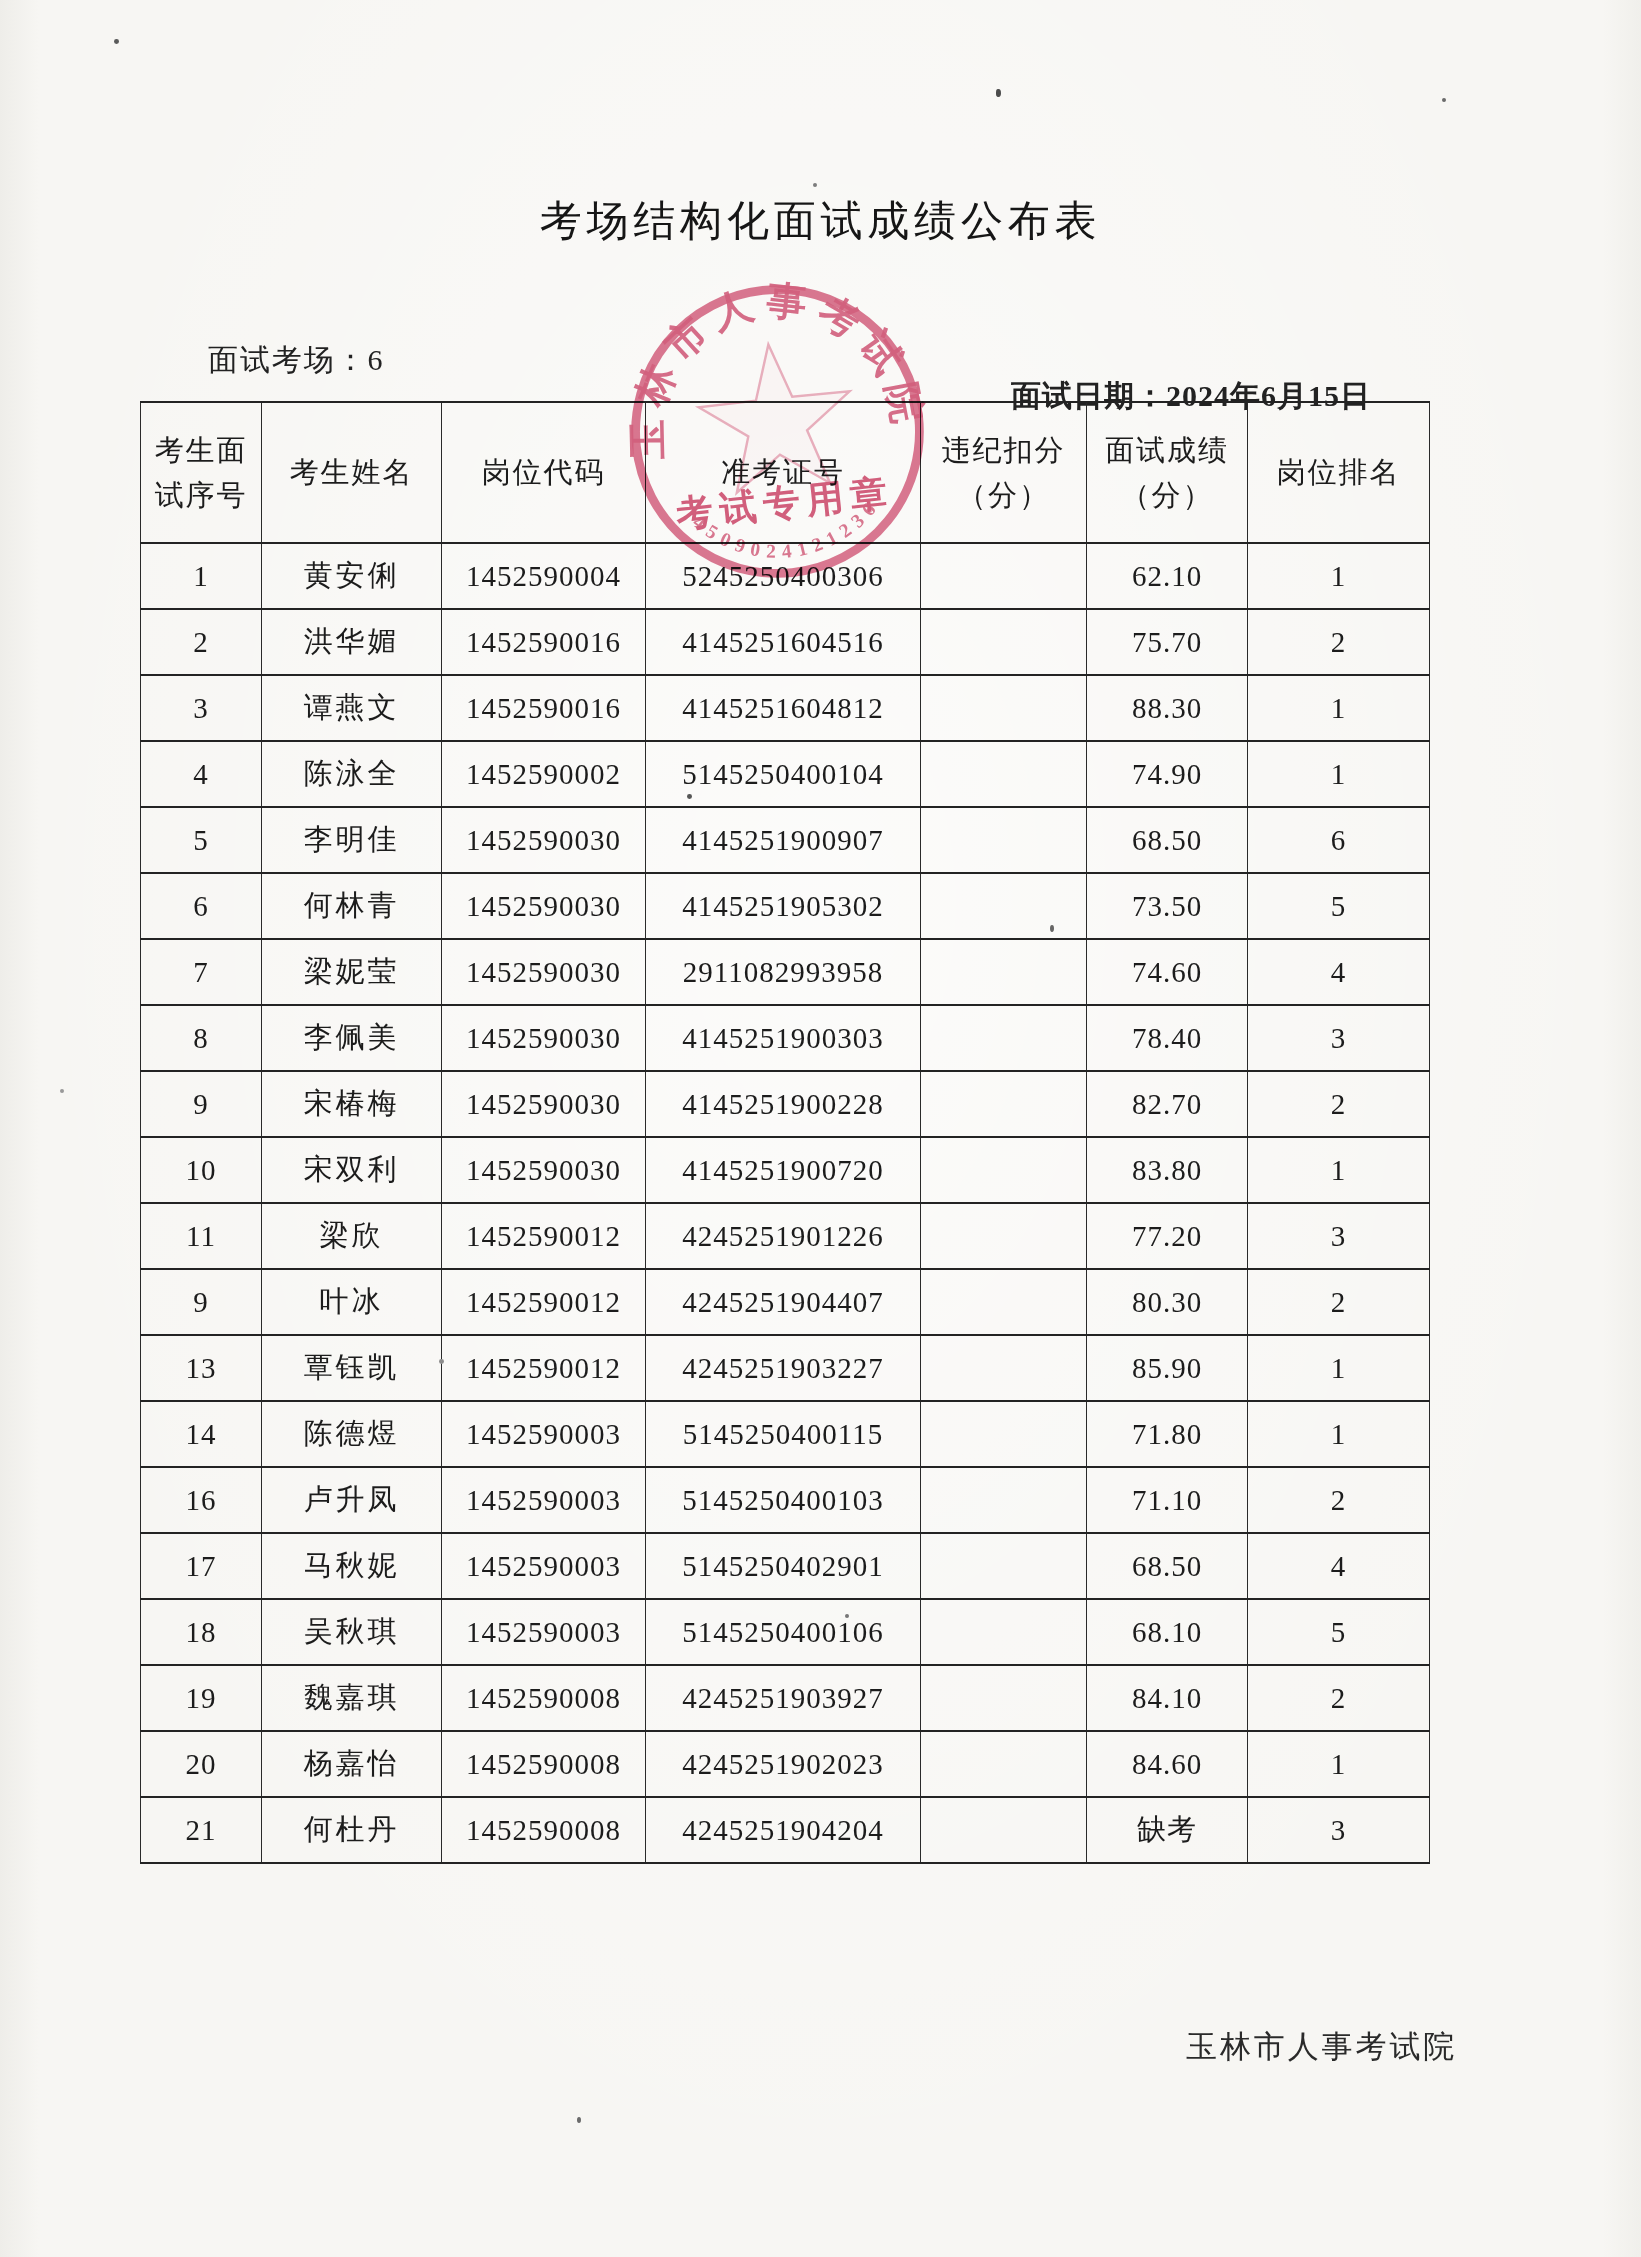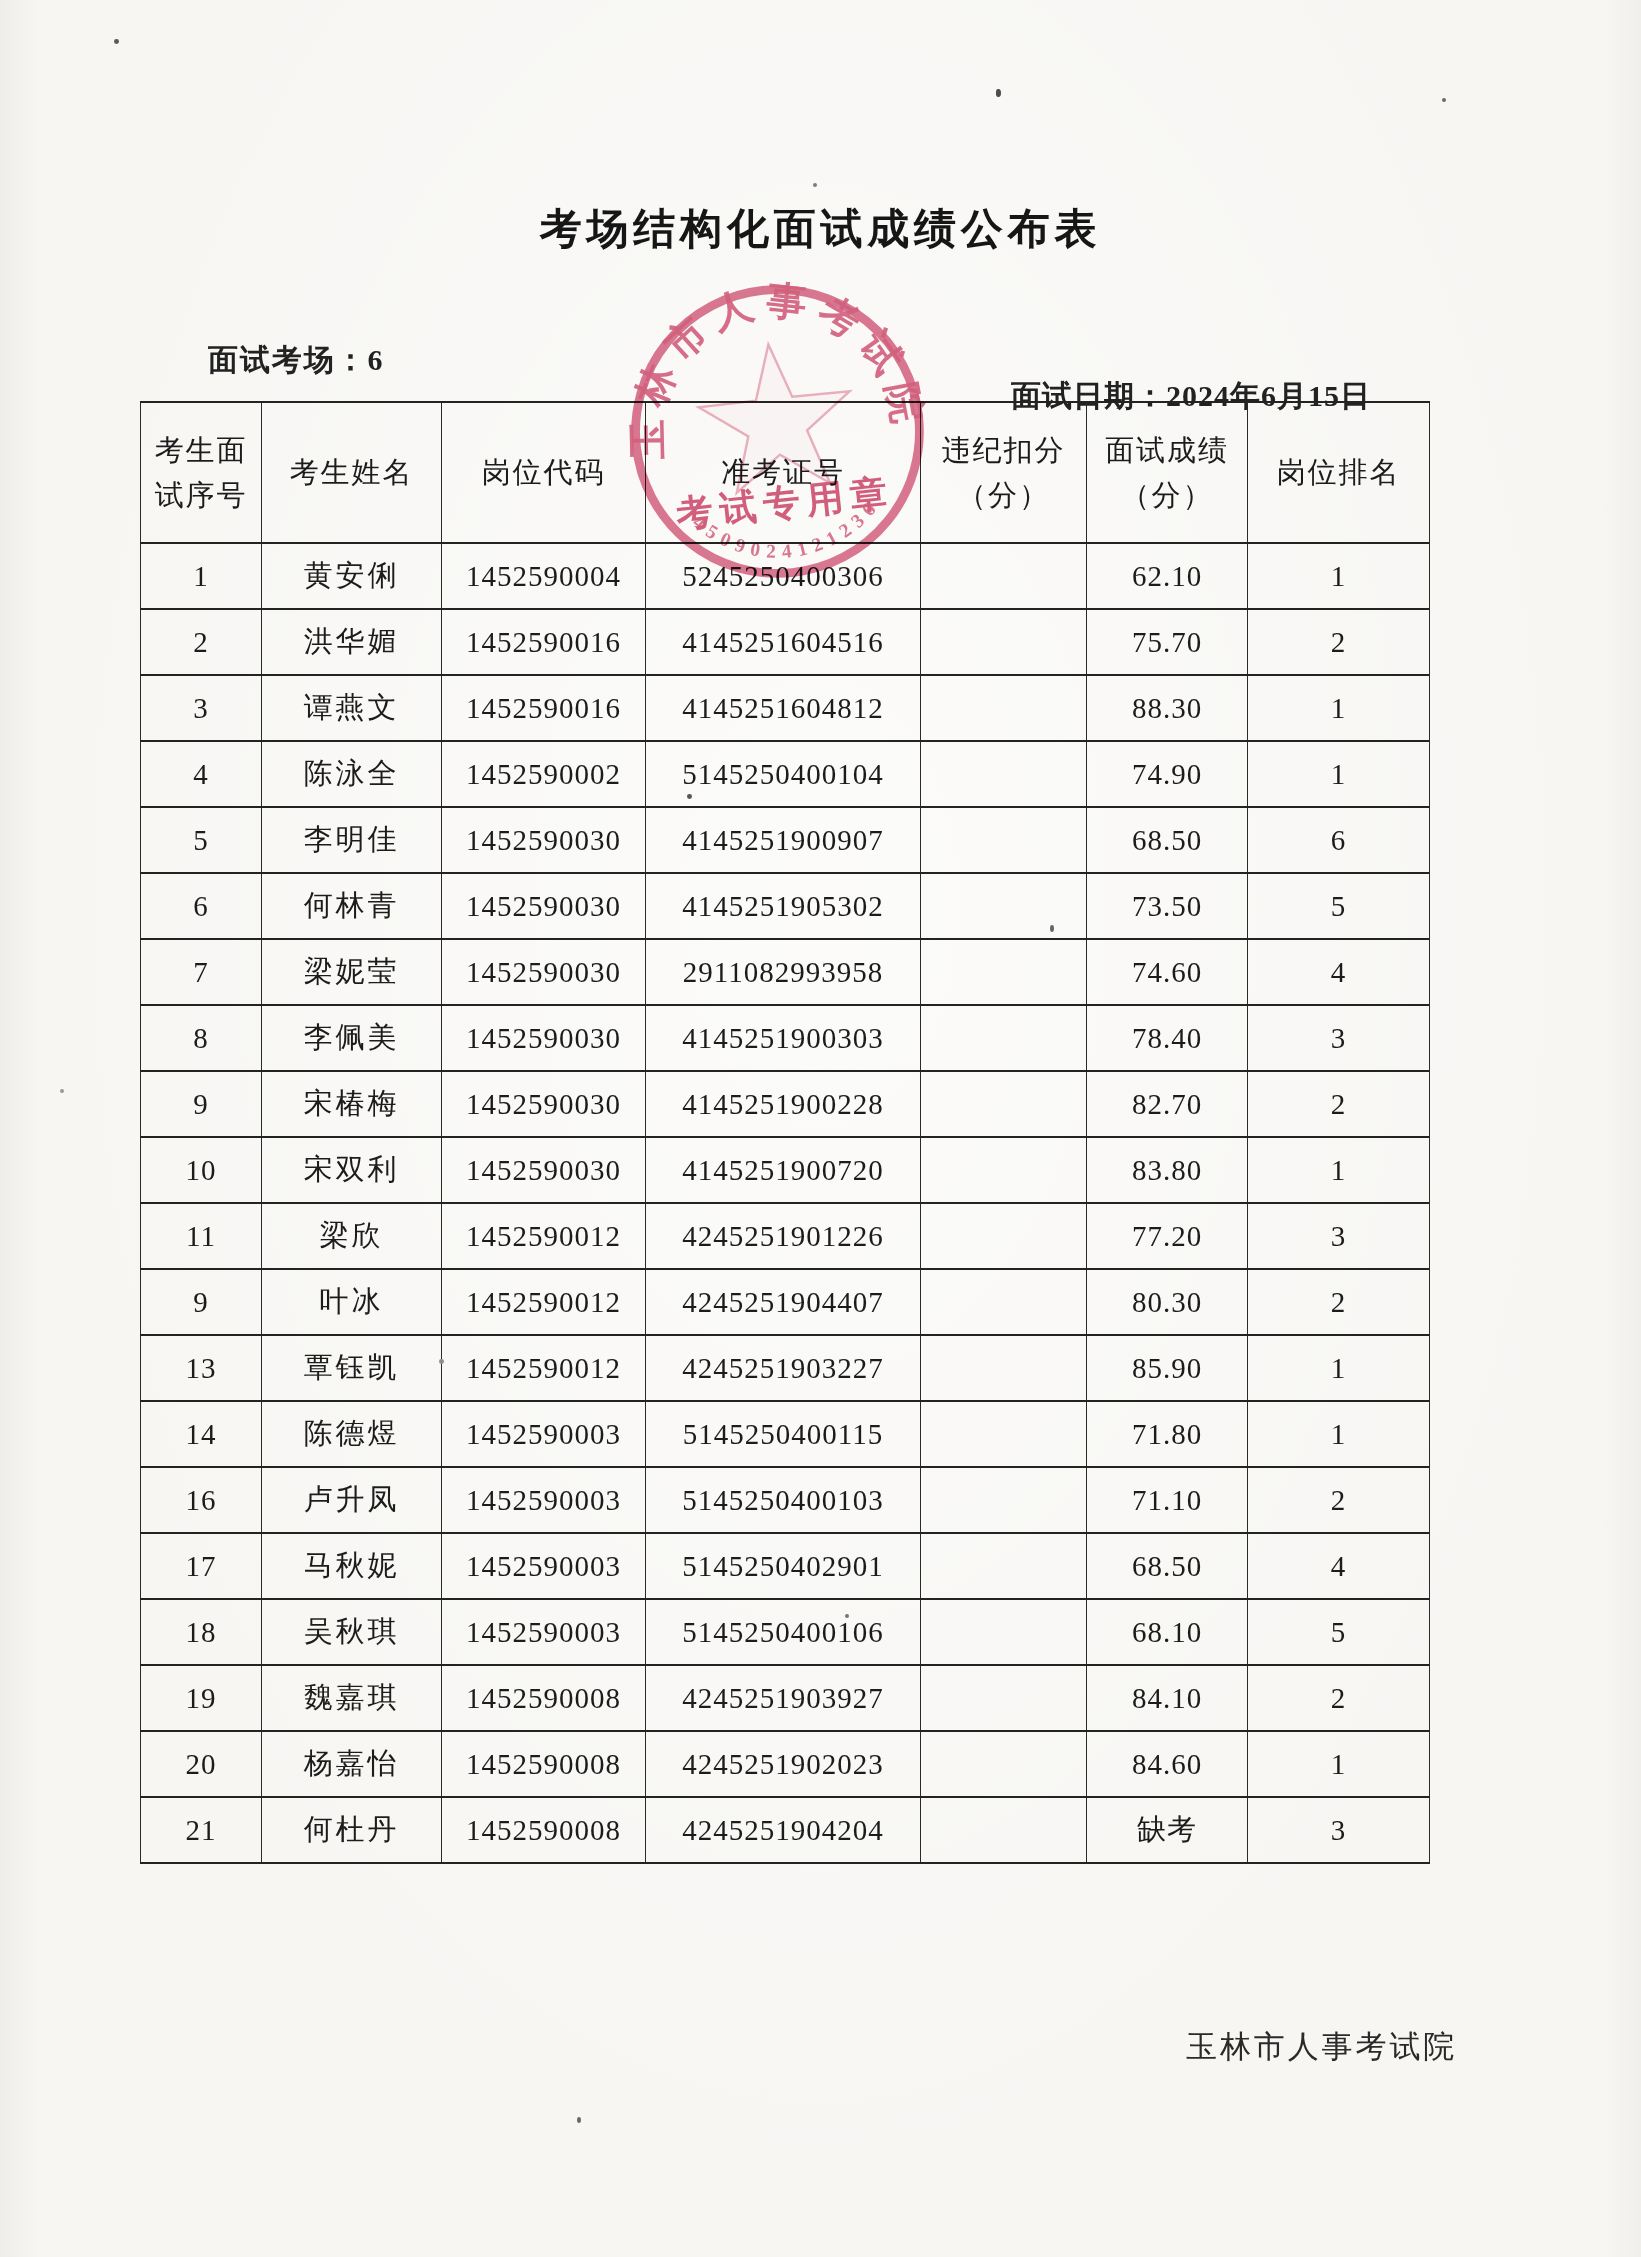--- a/index.html
+++ b/index.html
@@ -6,25 +6,25 @@
   body{
     width:1641px;height:2257px;position:relative;overflow:hidden;
     background:
       radial-gradient(ellipse at 50% 40%, rgba(255,255,255,.6), rgba(0,0,0,0) 70%),
       linear-gradient(90deg,#eeede9 0px,#f7f6f3 39px,#f7f6f3 1603px,#f0efeb 1641px),
       #f6f5f2;
     font-family:"Liberation Serif","DejaVu Serif",serif;
     color:#1f1f1f;
   }
   .page-title{
-    position:absolute;top:193px;left:0;right:0;margin:8px;
-    text-align:center;font-size:42px;font-weight:bold;letter-spacing:4.8px;
+    position:absolute;top:193px;left:0;right:0;margin:0;
+    text-align:center;font-size:42px;font-weight:normal;letter-spacing:4.8px;
     color:#161616;
   }
-  .meta-room{position:absolute;top:340px;left:208px;font-size:30px;letter-spacing:1.9px;font-weight:bold;color:#222;text-align:center;}
+  .meta-room{position:absolute;top:340px;left:208px;font-size:30px;letter-spacing:1.9px;font-weight:normal;color:#222;text-align:center;}
   .meta-date{position:absolute;top:340px;left:1011px;font-size:30px;letter-spacing:1px;font-weight:bold;color:#222;margin-top:36px;}
   table.score{
     position:absolute;left:140px;top:401px;width:1289px;
     border-collapse:collapse;table-layout:fixed;
     background:transparent;
     border-radius:32px;
   }
   table.score th,table.score td{
     border-left:1.9px solid #2a2a2a;border-right:1.9px solid #2a2a2a;
     border-top:2.9px solid #232323;border-bottom:2.9px solid #232323;

